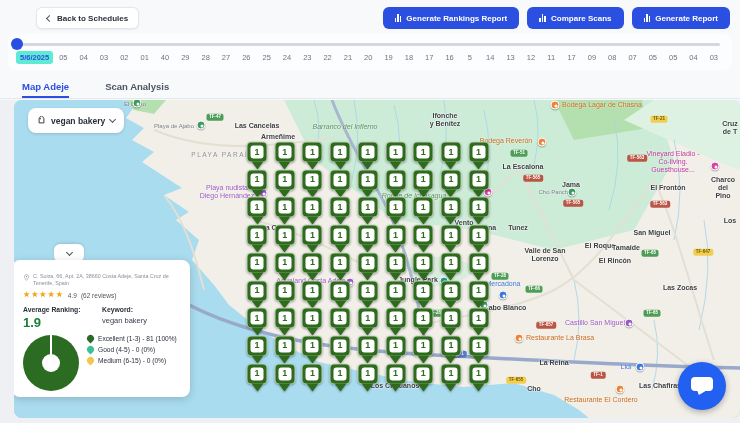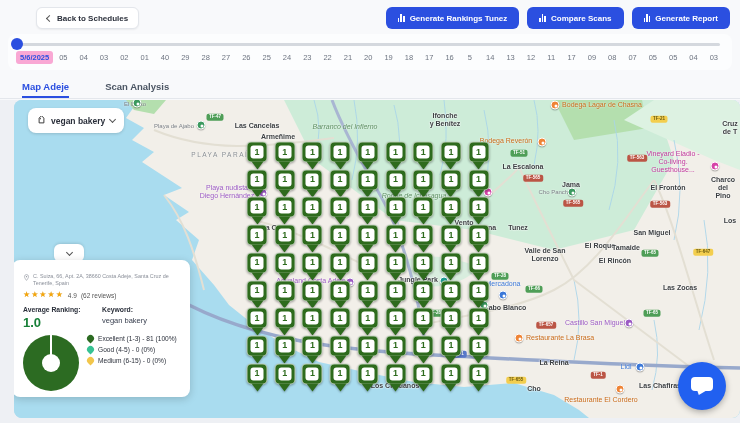--- a/index.html
+++ b/index.html
@@ -17,21 +17,21 @@
   .btn-blue { height:22px; background:#2b4fe0; color:#fff; border:none; border-radius:6px; font-size:8px; font-weight:bold; padding:0 12px; display:flex; align-items:center; gap:5px; cursor:pointer; font-family:inherit; }
   .bars { display:inline-flex; align-items:flex-end; gap:1px; height:8px; }
   .bars i { width:1.6px; background:#fff; display:block; }
   .bars i:nth-child(1){height:4px} .bars i:nth-child(2){height:8px} .bars i:nth-child(3){height:6px}
 
   
   .timeline { position:absolute; top:34px; left:8px; width:724px; height:36px; background:#fcfdfe; border-radius:8px; }
   .track { position:absolute; top:9px; left:8px; right:12px; height:3px; background:#d4d8de; border-radius:2px; }
   .knob { position:absolute; top:4px; left:3px; width:12px; height:12px; border-radius:50%; background:#2b4fe0; cursor:pointer; }
   .dates { position:absolute; left:8px; right:8px; top:17px; display:flex; align-items:center; }
-  .date-chip { background:#f9a8d4; color:#2b4fe0; font-weight:bold; font-size:7.5px; border-radius:3px; padding:2px 4px; cursor:pointer; }
+  .date-chip { background:#5eead4; color:#2b4fe0; font-weight:bold; font-size:7.5px; border-radius:3px; padding:2px 4px; cursor:pointer; }
   .date-item { flex:1; text-align:center; font-size:7.5px; color:#6d7480; cursor:pointer; }
 
   
   .tabs { position:absolute; top:74px; left:0; right:0; height:25px; border-bottom:1px solid #e4e7ec; display:flex; gap:36px; padding-left:22px; }
   .tab { font-size:9.5px; font-weight:bold; color:#4b5563; padding-top:7px; cursor:pointer; }
   .tab.active { color:#2b4fe0; border-bottom:2.5px solid #2b4fe0; }
 
   
   .map { position:absolute; top:100px; left:14px; width:726px; height:318px; border-radius:8px; overflow:hidden; background:#a9dcef; }
   .map svg.base { position:absolute; left:0; top:0; }
@@ -94,21 +94,21 @@
     <i class="chev left"></i>
     <span>Back to Schedules</span>
   </button>
   <div class="hdr-right">
     <button class="btn-blue">
       <i class="bars">
           <i></i>
           <i></i>
           <i></i>
         </i>
-      <span>Generate Rankings Tunez</span>
+      <span>Generate Rankings Report</span>
     </button>
     <button class="btn-blue">
       <i class="bars">
           <i></i>
           <i></i>
           <i></i>
         </i>
       <span>Compare Scans</span>
     </button>
     <button class="btn-blue">
@@ -717,21 +717,21 @@
       <span>C. Suiza, 66, Apt. 2A, 38660 Costa Adeje, Santa Cruz de Tenerife, Spain</span>
     </div>
     <div class="stars-row">
       <span class="stars">★★★★★<span class="fill">★★★★★</span></span>
       <span>4.9</span>
       <span>(62 reviews)</span>
     </div>
     <div class="two-col">
       <div>
         <div class="lab">Average Ranking:</div>
-        <div class="big-val">1.0</div>
+        <div class="big-val">1.9</div>
       </div>
       <div>
         <div class="lab">Keyword:</div>
         <div class="kw-val">vegan bakery</div>
       </div>
     </div>
     <div class="dist-row">
       <div class="donut"></div>
       <ul class="legend">
           <li>

